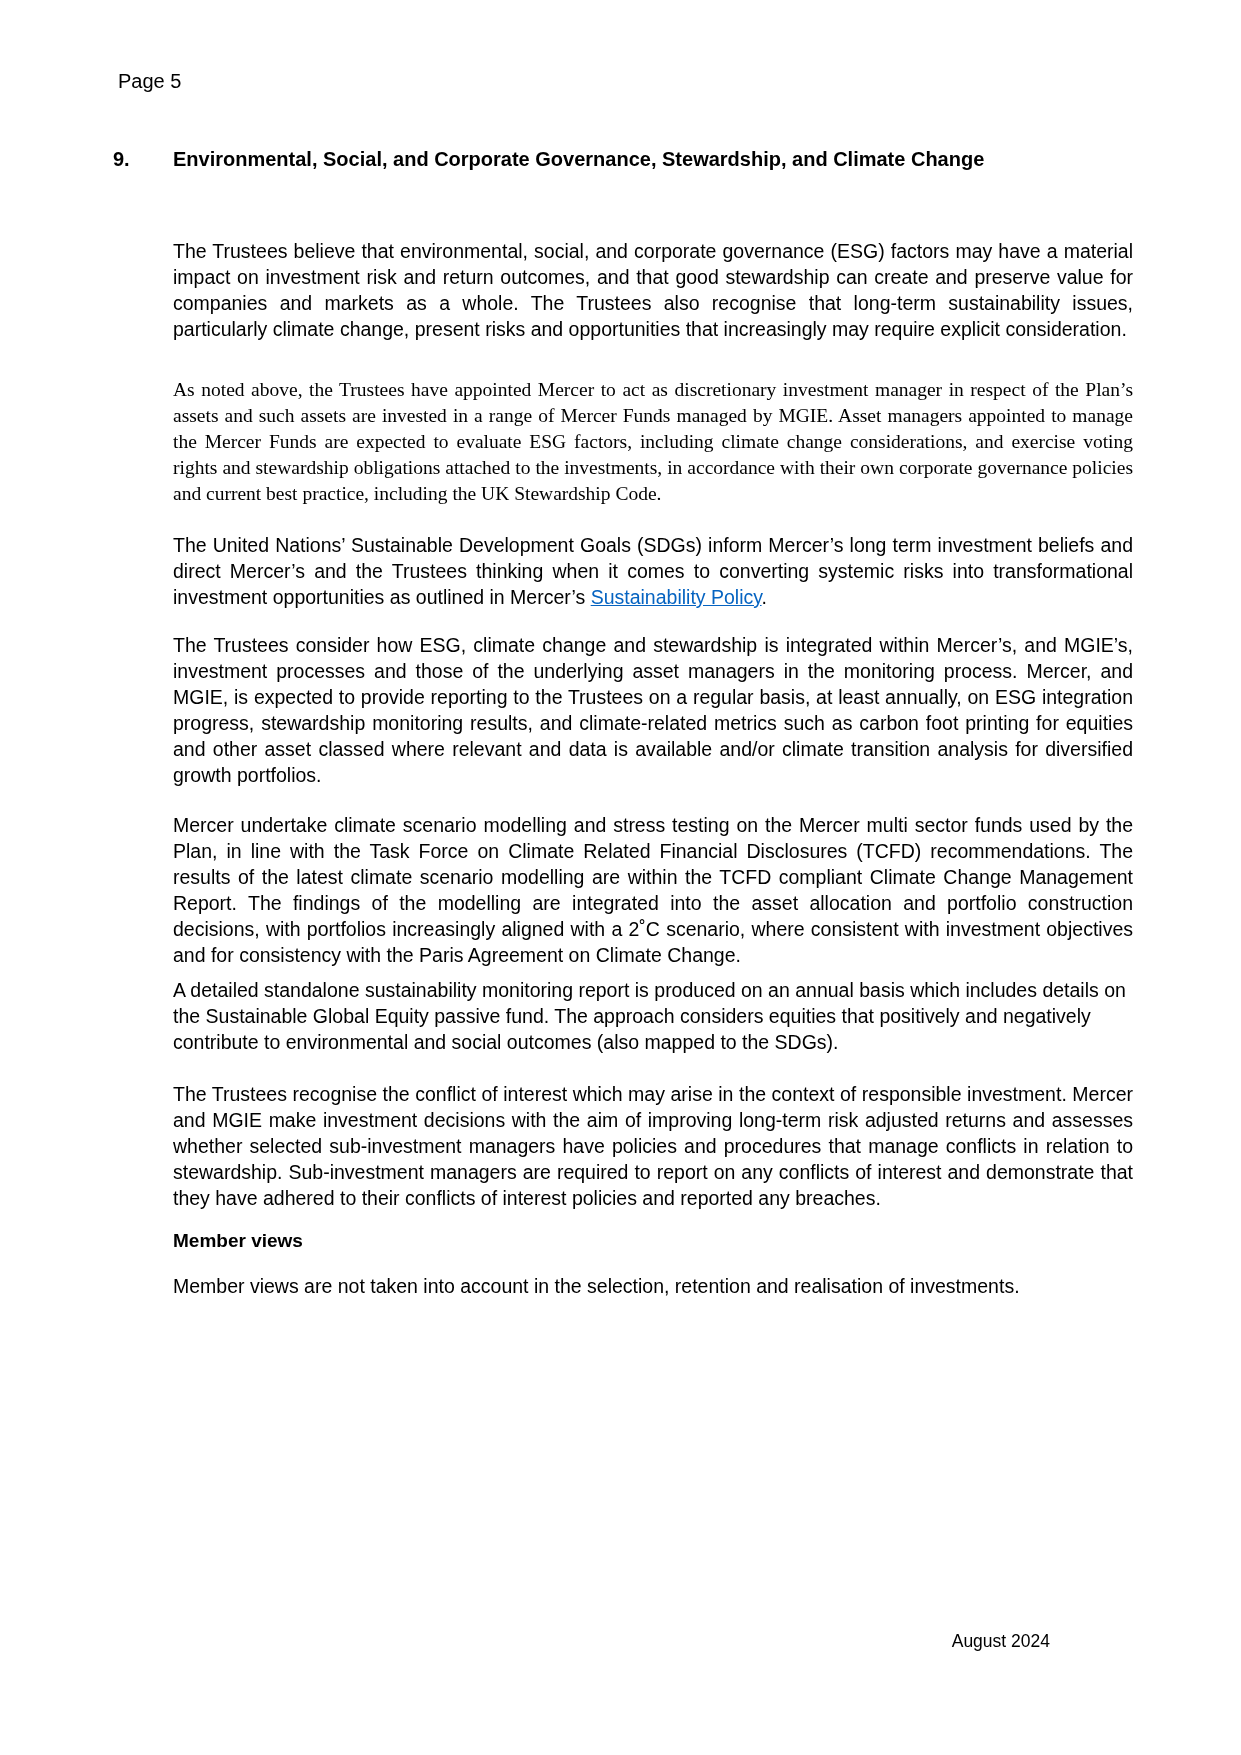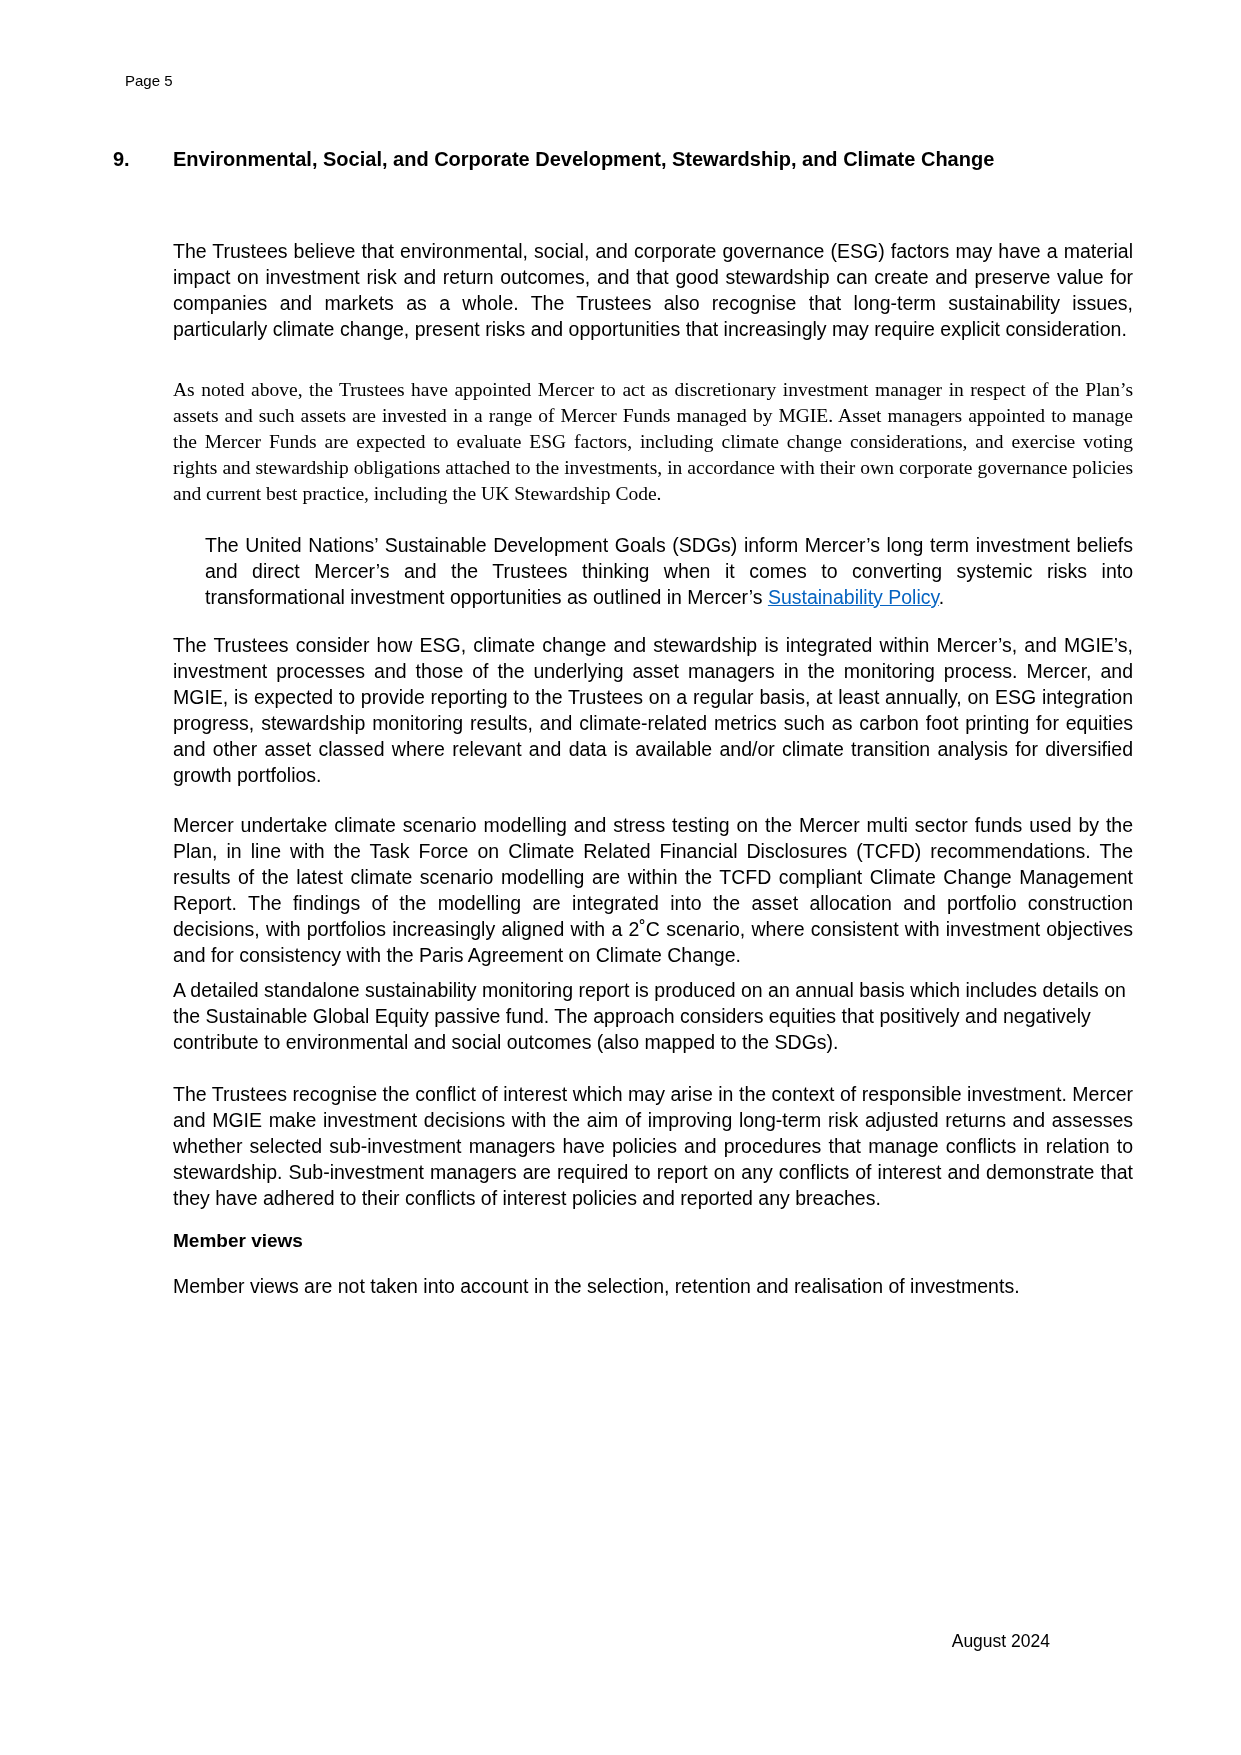--- a/index.html
+++ b/index.html
@@ -11,23 +11,23 @@
   }
   .page {
     position: relative;
     width: 1241px;
     height: 1755px;
     background: #ffffff;
     overflow: hidden;
   }
   .page-label {
     position: absolute;
-    left: 125px;
+    left: 118px;
     top: 70px;
-    font-size: 15px;
+    font-size: 20px;
     line-height: 22px;
   }
   .section-heading {
     position: absolute;
     left: 113px;
     top: 146px;
     width: 1020px;
     display: flex;
     font-weight: bold;
     font-size: 20px;
@@ -48,21 +48,21 @@
     font-size: 19.5px;
     line-height: 26px;
   }
   .para {
     margin: 0;
     text-align: justify;
   }
   .para.left-align { text-align: left; }
   .mb-35 { margin-bottom: 35px; margin-top: 40px; }
   .mb-25 { margin-bottom: 25px; font-family: Liberation Serif, serif; }
-  .mb-22 { margin-bottom: 22px; margin-left: 32px; }
+  .mb-22 { margin-bottom: 22px; }
   .mb-24 { margin-bottom: 24px; }
   .mb-18 { margin-bottom: 9px; }
   .mb-13 { margin-bottom: 13px; }
   .mb-26 { margin-bottom: 26px; }
   .mb-17 { margin-bottom: 17px; }
   .subheading {
     margin: 0 0 19px 0;
     font-size: 19px;
     font-weight: bold;
     line-height: 26px;
@@ -83,21 +83,21 @@
 </style>
 </head>
 <body>
 
 <div class="page">
 
   <div class="page-label">Page 5</div>
 
   <div class="section-heading">
     <div class="sec-num">9.</div>
-    <div class="sec-title">Environmental, Social, and Corporate Development, Stewardship, and Climate Change</div>
+    <div class="sec-title">Environmental, Social, and Corporate Governance, Stewardship, and Climate Change</div>
   </div>
 
   <div class="body-text">
 
     <p class="para mb-35">The Trustees believe that environmental, social, and corporate governance (ESG) factors may have a material impact on investment risk and return outcomes, and that good stewardship can create and preserve value for companies and markets as a whole. The Trustees also recognise that long-term sustainability issues, particularly climate change, present risks and opportunities that increasingly may require explicit consideration.</p>
 
     <p class="para mb-25">As noted above, the Trustees have appointed Mercer to act as discretionary investment manager in respect of the Plan’s  assets and such assets are invested in a range of Mercer Funds managed by MGIE. Asset managers appointed to manage the Mercer Funds are expected to evaluate ESG factors, including climate change considerations, and exercise voting rights and stewardship obligations attached to the investments, in accordance with their own corporate governance policies and current best practice, including the UK Stewardship Code.</p>
 
     <p class="para mb-22"><span>The United Nations’ Sustainable Development Goals (SDGs) inform Mercer’s long term investment beliefs and direct Mercer’s and the Trustees thinking when it comes to converting systemic risks into transformational investment opportunities as outlined in Mercer’s </span><a class="link" style="color: rgb(5, 99, 193);">Sustainability Policy</a><span>.</span></p>
 

